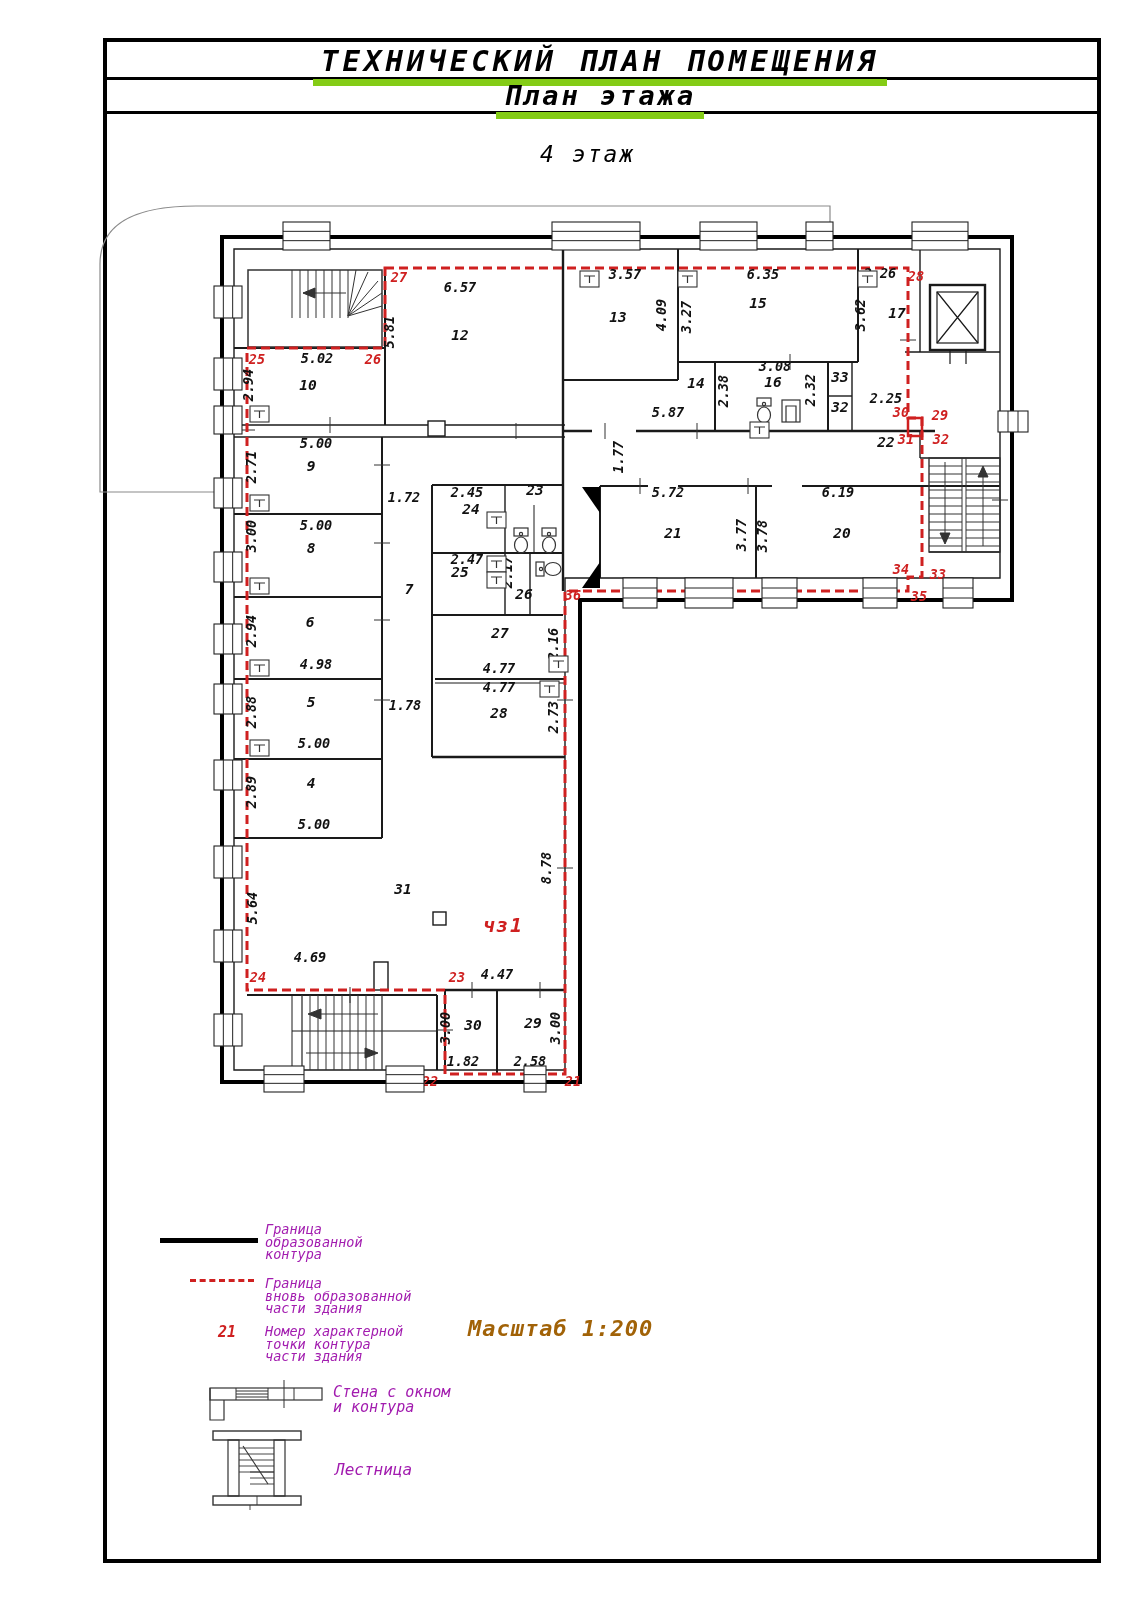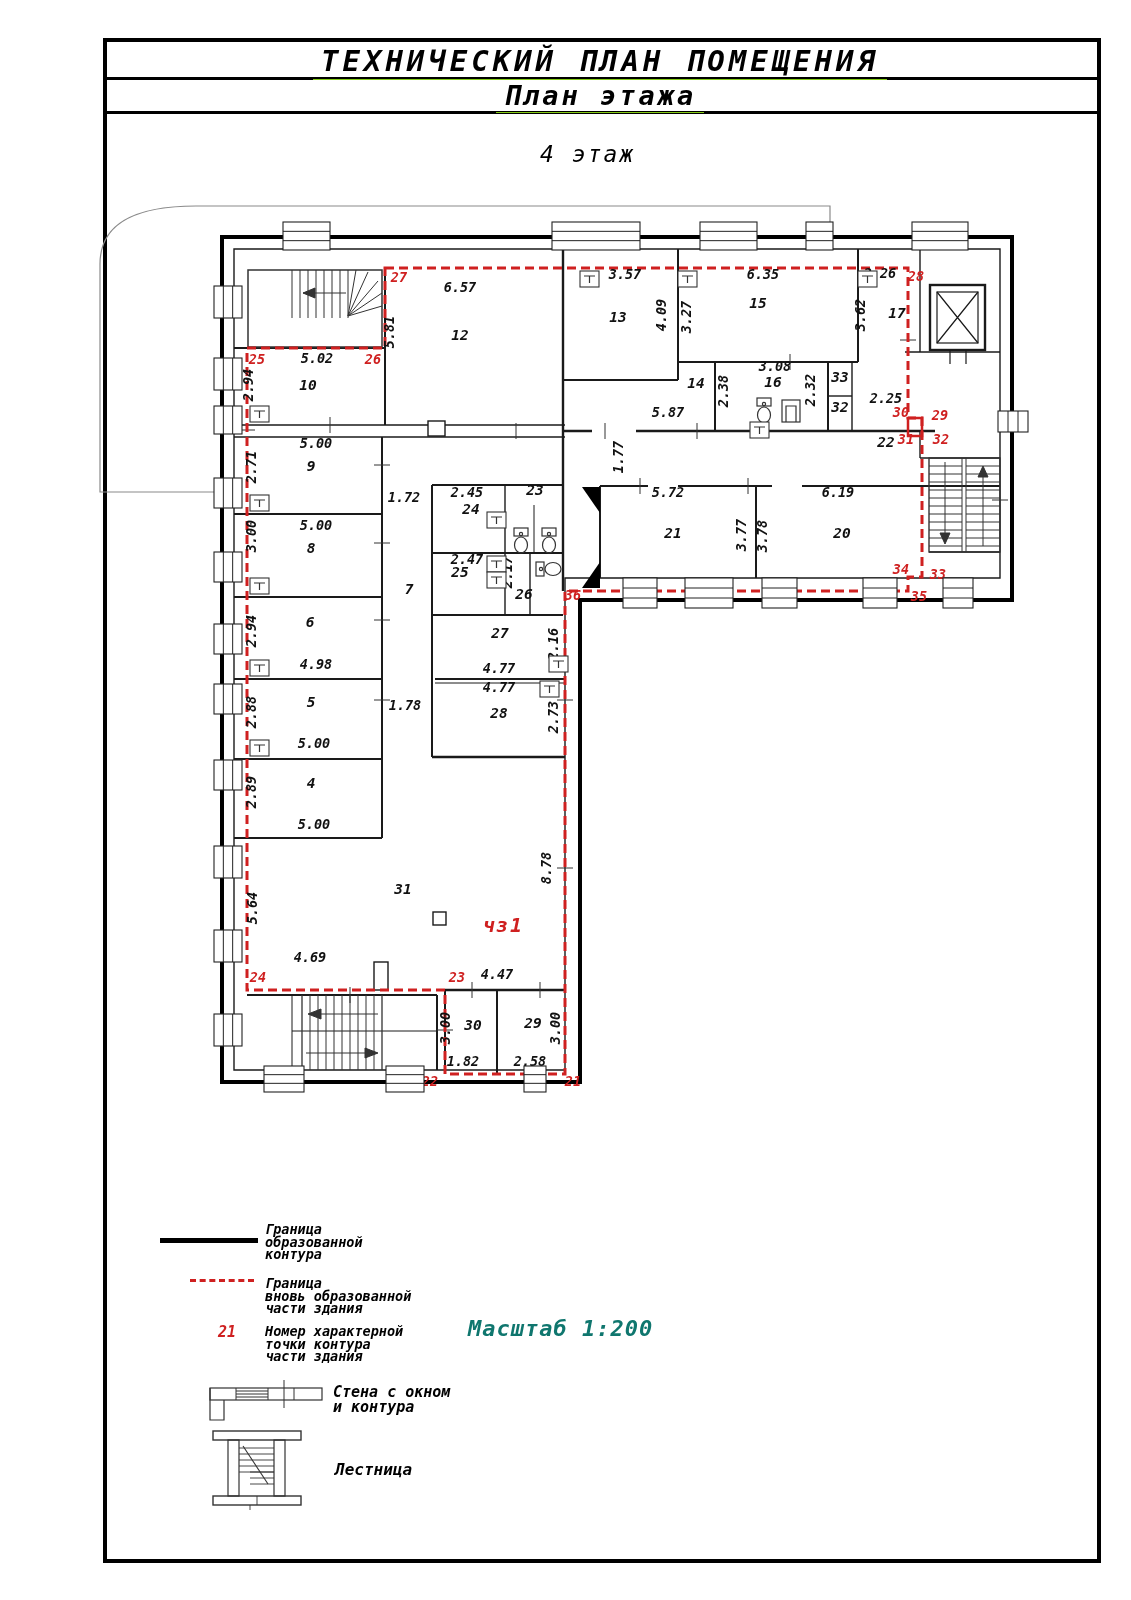--- a/index.html
+++ b/index.html
@@ -1,38 +1,38 @@
 <!DOCTYPE html>
 <html><head>
 <meta charset="utf-8">
 <style>
   html,body{margin:0;padding:0;background:#fff;}
   #page{position:relative;width:1131px;height:1600px;background:#fff;overflow:hidden;
         font-family:"DejaVu Sans Mono",monospace;}
   #border{position:absolute;left:103px;top:38px;width:990px;height:1517px;border:4px solid #000;}
   .bandline{position:absolute;left:103px;width:994px;height:0;border-top:3px solid #000;}
   .title{position:absolute;left:103px;width:994px;text-align:center;font-style:italic;font-weight:bold;color:#000;}
-  .title .inner{display:inline-block;border-bottom:1px solid #84cc16;padding:0 8px 1px 8px;}
+  .title .inner{display:inline-block;border-bottom:7px solid #84cc16;padding:0 8px 1px 8px;}
   #title1{top:44px;font-size:29px;letter-spacing:4px;}
   #title2{top:80px;font-size:27px;letter-spacing:3px;}
   #floor-label{position:absolute;left:540px;top:141px;font-size:23px;font-style:italic;color:#000;letter-spacing:2px;}
   #plan-svg{position:absolute;left:0;top:0;}
   
   text{font-family:"DejaVu Sans Mono",monospace;}
   .dim{font-size:13.5px;font-style:italic;font-weight:bold;fill:#111;}
   .room{font-size:14.5px;font-style:italic;font-weight:bold;fill:#111;}
   .pt{font-size:13.5px;font-style:italic;font-weight:bold;fill:#cf2020;}
   .part{font-size:20px;font-style:italic;font-weight:bold;fill:#cf2020;letter-spacing:2px;}
   
   .leg-head{position:absolute;left:155px;top:1170px;font-size:24px;font-style:italic;font-weight:600;color:#000;letter-spacing:2px;}
-  .leg-text{position:absolute;font-size:13.5px;font-style:italic;font-weight:700;color:#000000;line-height:12.5px;white-space:nowrap;}
+  .leg-text{position:absolute;font-size:13.5px;font-style:italic;font-weight:400;color:#a21caf;line-height:12.5px;white-space:nowrap;}
   .leg-sw-solid{position:absolute;left:160px;top:1238px;width:98px;height:5px;background:#000;}
   .leg-sw-dash{position:absolute;left:190px;top:1279px;width:64px;height:0;border-top:3px dashed #cf2020;}
   .leg-marker{position:absolute;left:218px;top:1323px;font-size:15px;font-style:italic;font-weight:bold;color:#cf2020;}
-  #scale-label{position:absolute;left:468px;top:1316px;font-size:22px;font-style:italic;font-weight:bold;color:#0f766e;letter-spacing:1px;}
+  #scale-label{position:absolute;left:468px;top:1316px;font-size:22px;font-style:italic;font-weight:bold;color:#a16207;letter-spacing:1px;}
   .leg-sym{position:absolute;}
 </style>
 </head>
 <body>
 
 <div id="page">
   <div id="border"></div>
   <div class="bandline" style="top:77px"></div>
   <div class="bandline" style="top:111px"></div>
   <div class="title" id="title1"><span class="inner">ТЕХНИЧЕСКИЙ ПЛАН ПОМЕЩЕНИЯ</span></div>

